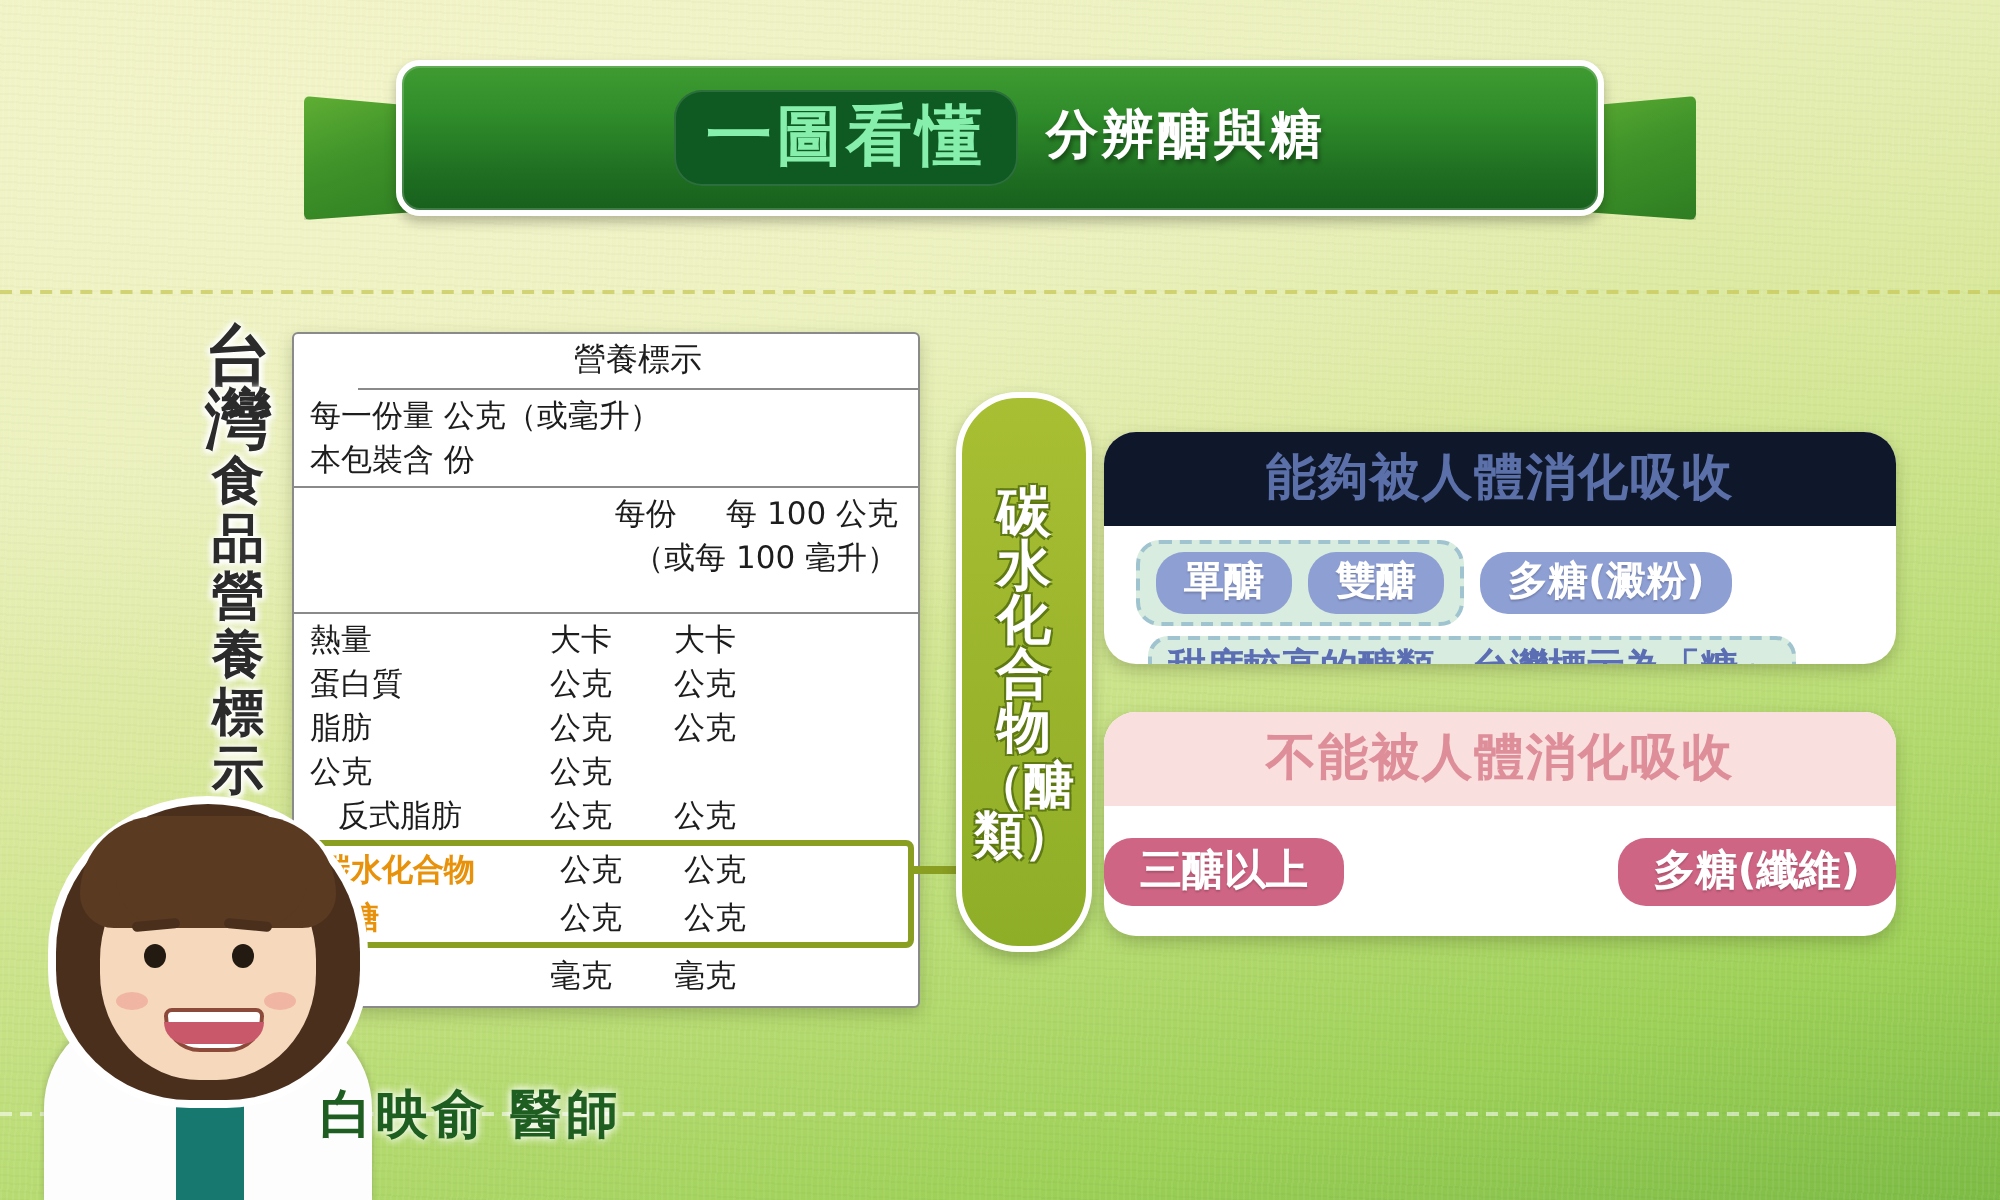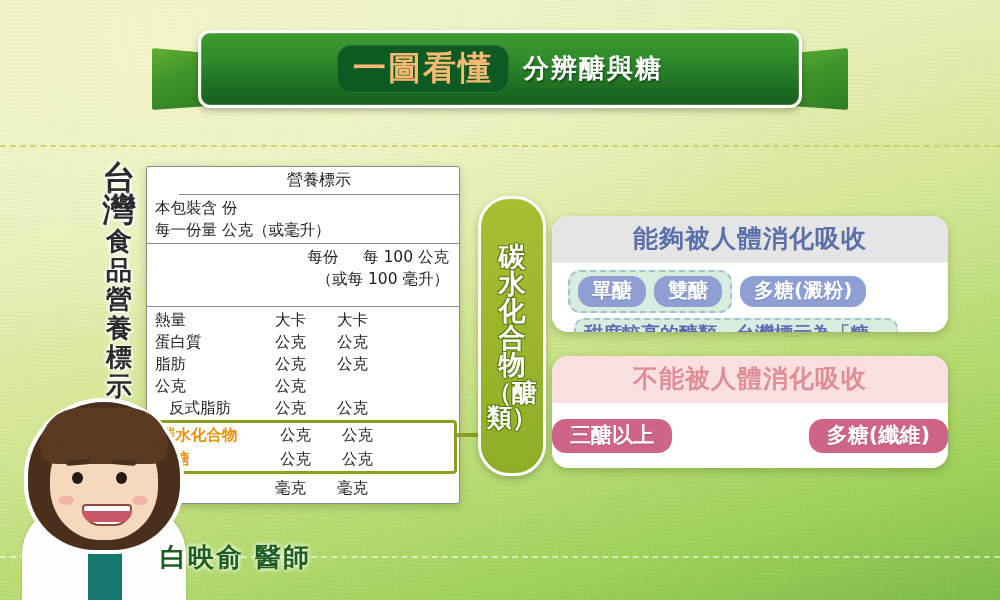--- a/index.html
+++ b/index.html
@@ -36,21 +36,21 @@
     border-radius:0 3px 3px 0;}
   .ribbon-main{position:absolute;left:48px;right:48px;top:16px;height:72px;
     border-radius:12px;
     background:linear-gradient(180deg,#3f9b31 0%,#2f8c2a 35%,#1f6e22 75%,#17601d 100%);
     border:3px solid #ffffff;
     box-shadow:0 3px 6px rgba(0,0,0,.25), inset 0 0 0 1px rgba(255,255,255,.18);
     display:flex;align-items:center;justify-content:center;gap:14px;
   }
   .title-badge{
     display:inline-block;background:#0f5a22;border-radius:14px;
-    padding:4px 16px 7px;color:#fdba74;font-size:33px;font-weight:bold;
+    padding:4px 16px 7px;color:#86efac;font-size:33px;font-weight:bold;
     letter-spacing:2px;line-height:1.15;
     box-shadow:inset 0 0 0 1px rgba(255,255,255,.12);
   }
   .title-rest{color:#ffffff;font-size:26px;font-weight:bold;letter-spacing:2px;
     text-shadow:1px 2px 2px rgba(0,0,0,.35);line-height:1.15;}
 
   
   .vcaption{position:absolute;left:98px;top:162px;width:42px;height:260px;
     display:flex;flex-direction:column;align-items:center;justify-content:flex-start;
     color:#2b2b2b;font-weight:bold;line-height:.96;
@@ -94,21 +94,21 @@
   }
   .carb-pill .t span{display:block;text-align:center;}
   .carb-pill .sub{margin-top:2px;}
   .carb-pill .sub span{display:block;text-align:center;font-size:25px;}
 
   
   .panel{position:absolute;left:552px;width:396px;background:#fff;
     border-radius:16px;box-shadow:0 3px 8px rgba(60,70,30,.28);overflow:hidden;}
   .panel .phead{text-align:center;font-weight:bold;font-size:25px;padding:6px 0 8px;letter-spacing:1px;}
   .panel-blue{top:216px;height:116px;}
-  .panel-blue .phead{background:#e5e5e5;color:#5b70a9;}
+  .panel-blue .phead{background:#0f172a;color:#5b70a9;}
   .panel-pink{top:356px;height:112px;}
   .panel-pink .phead{background:#fadfdf;color:#dd8e99;}
 
   .pillrow{display:flex;align-items:center;padding:7px 14px 0 16px;gap:8px;}
   .dashbox{border:2px dashed #9fc3cf;border-radius:12px;background:#d8ecdf;
     padding:4px 8px;display:flex;gap:8px;align-items:center;}
   .pill{display:inline-block;border-radius:14px;color:#fff;font-weight:bold;
     font-size:20px;padding:2px 14px 4px;line-height:1.25;white-space:nowrap;
     text-shadow:0 1px 1px rgba(0,0,0,.18);}
   .pill.blue{background:#8e9fd4;}
@@ -178,22 +178,22 @@
     <span class="small">品</span>
     <span class="small">營</span>
     <span class="small">養</span>
     <span class="small">標</span>
     <span class="small">示</span>
   </div>
 
   <div class="nutri">
     <div class="band center">營養標示</div>
     <div class="band">
+      <div>每一份量 公克（或毫升）</div>
       <div>本包裝含 份</div>
-      <div>每一份量 公克（或毫升）</div>
     </div>
     <div class="band hdr-units">
       <div>
         <span>每份</span>
         &nbsp;&nbsp;&nbsp;
         <span>每 100 公克</span>
       </div>
       <div>（或每 100 毫升）</div>
     </div>
     <div class="band last rows">

